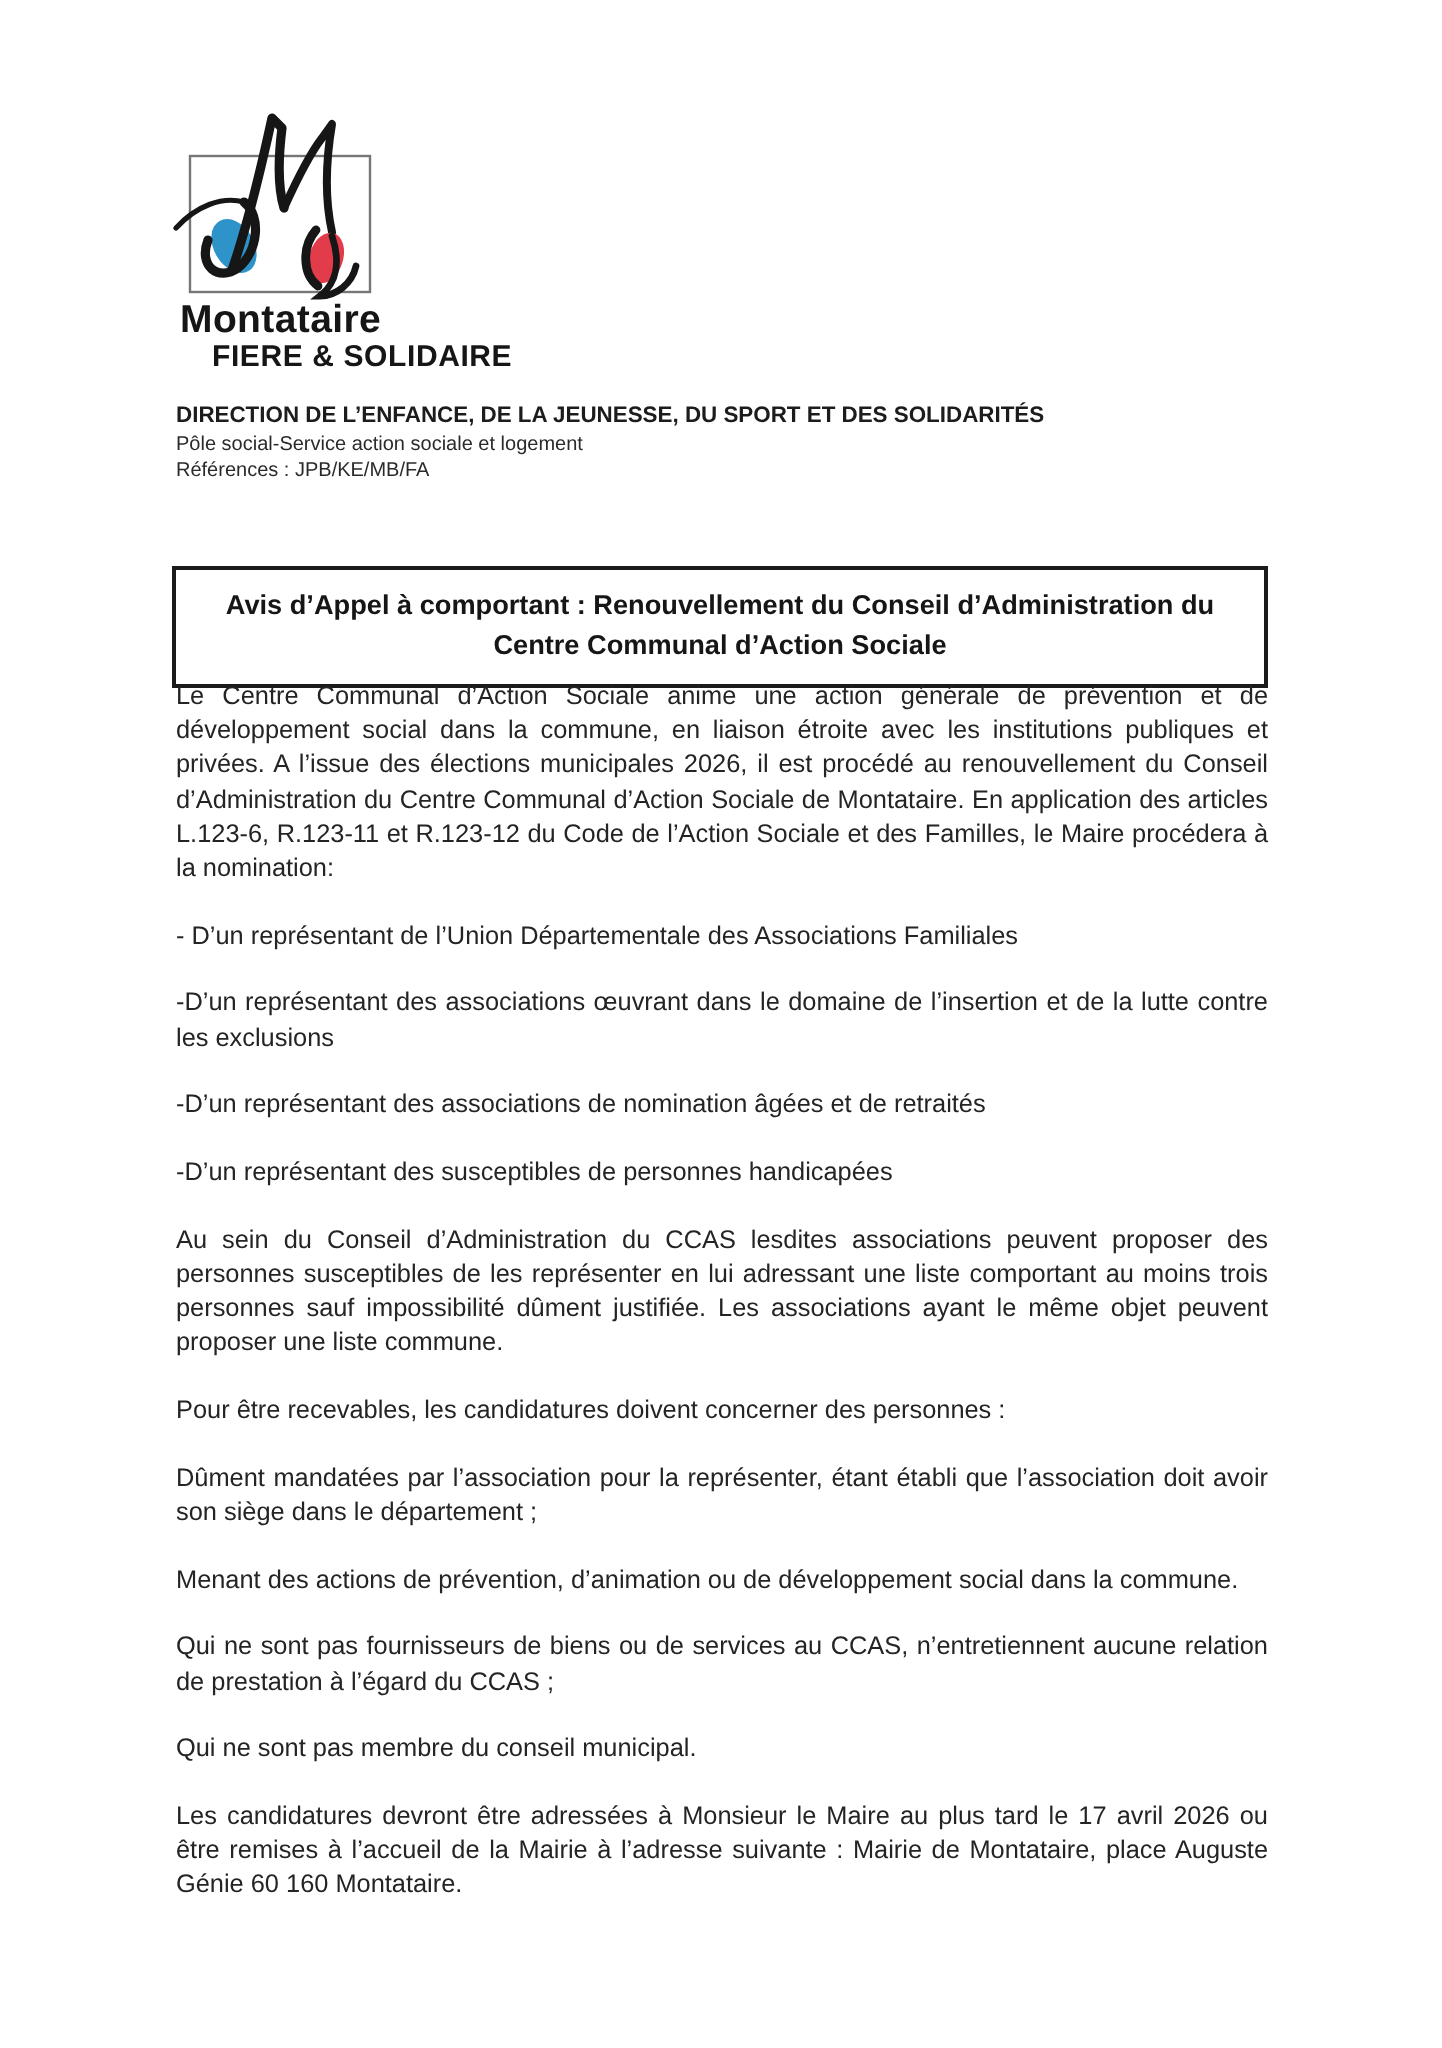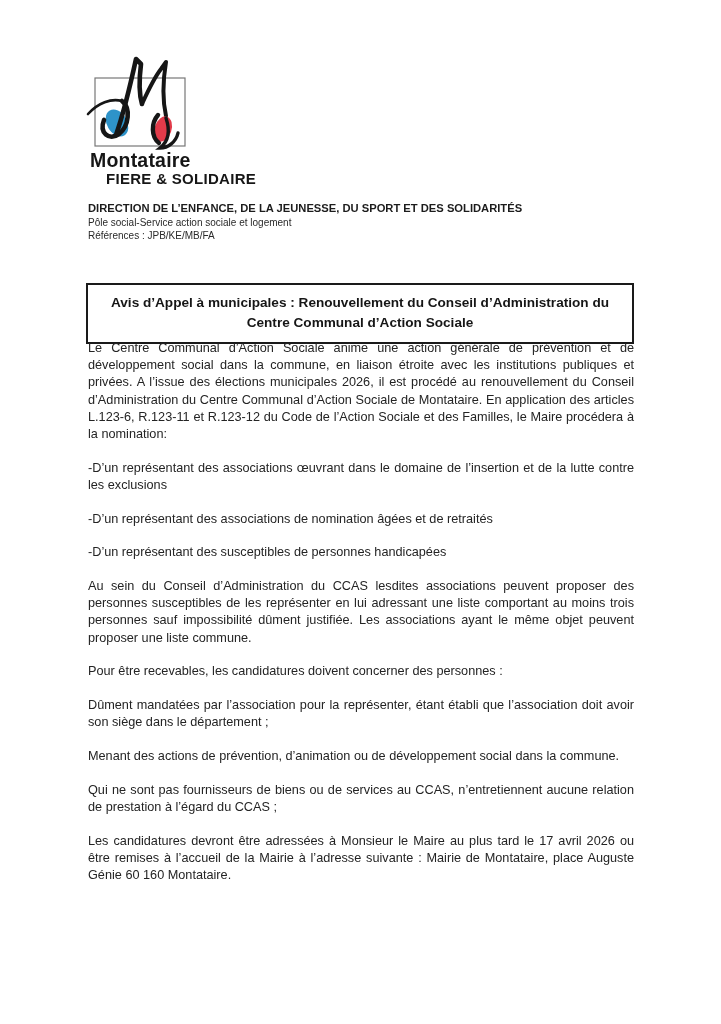--- a/index.html
+++ b/index.html
@@ -81,29 +81,31 @@
     <div class="logo-tagline">FIERE &amp; SOLIDAIRE</div>
   </div>
 
   <div class="dept-block">
     <div class="dept-direction">DIRECTION DE L’ENFANCE, DE LA JEUNESSE, DU SPORT ET DES SOLIDARITÉS</div>
     <div class="dept-service">Pôle social-Service action sociale et logement</div>
     <div class="dept-references">Références : JPB/KE/MB/FA</div>
   </div>
 
   <div class="title-box">
-    <div class="title-text">Avis d’Appel à municipales : Renouvellement du Conseil d’Administration du Centre Communal d’Action Sociale</div>
+    <div class="title-text">Avis d’Appel à comportant : Renouvellement du Conseil d’Administration du Centre Communal d’Action Sociale</div>
   </div>
 
   <div class="body-block">
     <p>Le Centre Communal d’Action Sociale anime une action générale de prévention et de développement social dans la commune, en liaison étroite avec les institutions publiques et privées. A l’issue des élections municipales 2026, il est procédé au renouvellement du Conseil d’Administration du Centre Communal d’Action Sociale de Montataire. En application des articles L.123-6, R.123-11 et R.123-12 du Code de l’Action Sociale et des Familles, le Maire procédera à la nomination:</p>
+    <p>- D’un représentant de l’Union Départementale des Associations Familiales</p>
     <p>-D’un représentant des associations œuvrant dans le domaine de l’insertion et de la lutte contre les exclusions</p>
     <p>-D’un représentant des associations de nomination âgées et de retraités</p>
     <p>-D’un représentant des susceptibles de personnes handicapées</p>
     <p>Au sein du Conseil d’Administration du CCAS lesdites associations peuvent proposer des personnes susceptibles de les représenter en lui adressant une liste comportant au moins trois personnes sauf impossibilité dûment justifiée. Les associations ayant le même objet peuvent proposer une liste commune.</p>
     <p>Pour être recevables, les candidatures doivent concerner des personnes :</p>
     <p>Dûment mandatées par l’association pour la représenter, étant établi que l’association doit avoir son siège dans le département ;</p>
     <p>Menant des actions de prévention, d’animation ou de développement social dans la commune.</p>
     <p>Qui ne sont pas fournisseurs de biens ou de services au CCAS, n’entretiennent aucune relation de prestation à l’égard du CCAS ;</p>
+    <p>Qui ne sont pas membre du conseil municipal.</p>
     <p>Les candidatures devront être adressées à Monsieur le Maire au plus tard le 17 avril 2026 ou être remises à l’accueil de la Mairie à l’adresse suivante : Mairie de Montataire, place Auguste Génie 60 160 Montataire.</p>
   </div>
 
 </div>
 
 </body></html>

